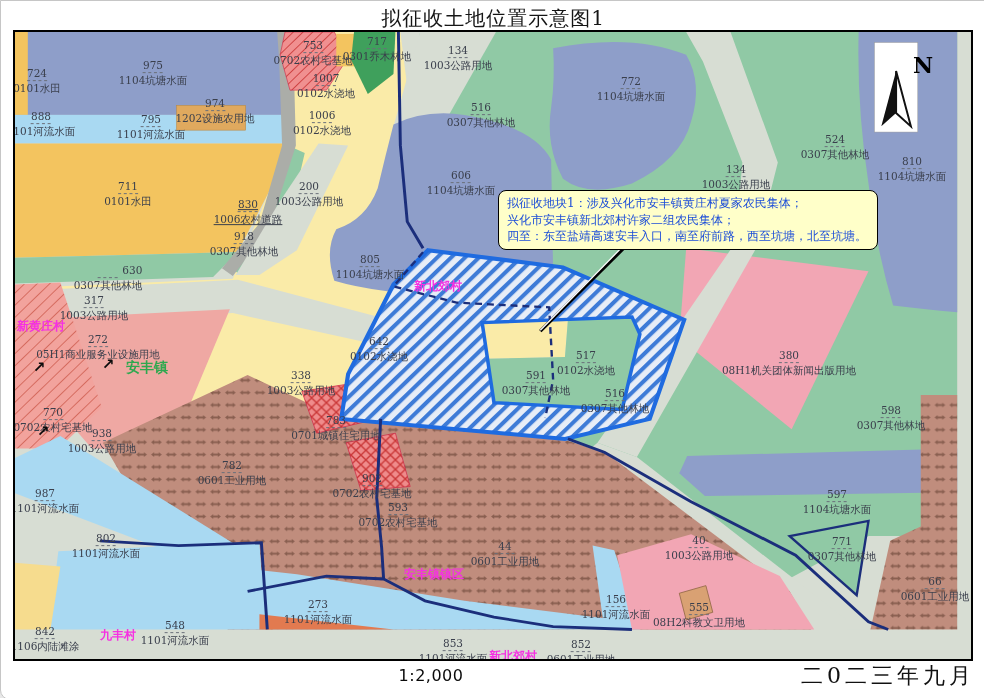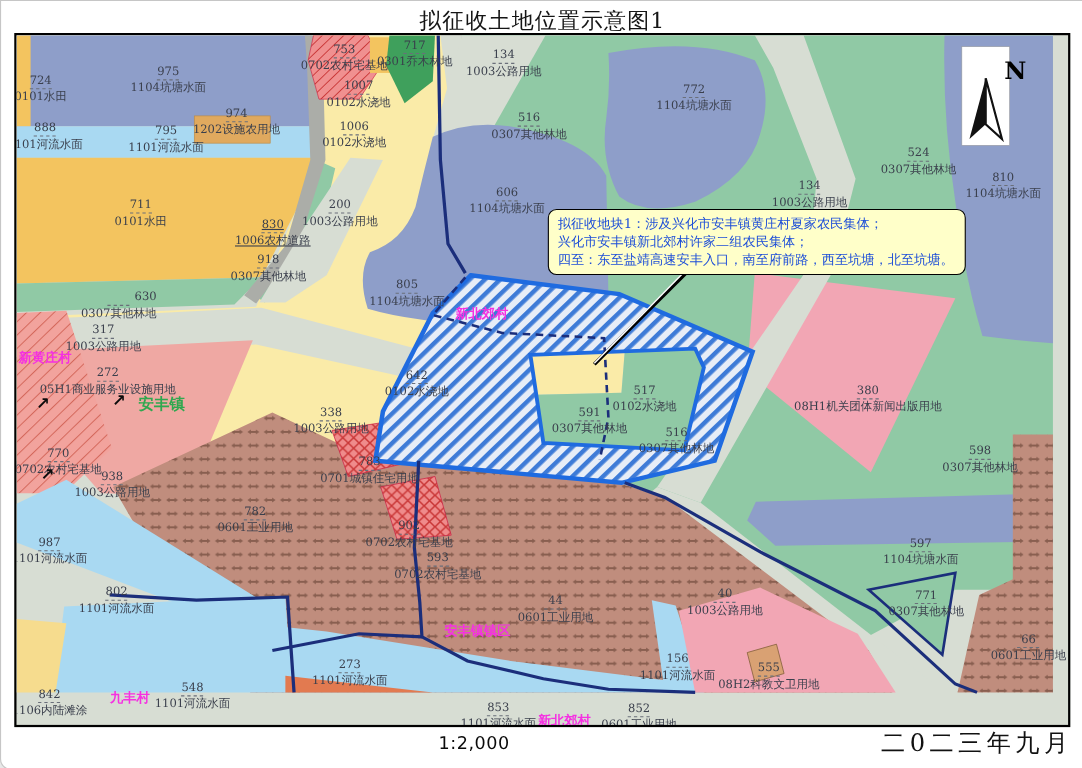--- a/index.html
+++ b/index.html
@@ -377,21 +377,21 @@
         <div class="plabel" style="left: 684px; top: 583px;">
           <div>555</div>
           <div class="pdash"></div>
           <div>08H2科教文卫用地</div>
         </div>
         <div class="plabel" style="left: 693px; top: 615px; margin-top: 32px;">
           <div>556</div>
           <div class="pdash"></div>
           <div>05H1商业服务业设施用地</div>
         </div>
-        <div class="plabel" style="left: 644px; top: 516px;">
+        <div class="plabel" style="left: 684px; top: 516px;">
           <div>40</div>
           <div class="pdash"></div>
           <div>1003公路用地</div>
         </div>
         <div class="plabel" style="left: 827px; top: 517px;">
           <div>771</div>
           <div class="pdash"></div>
           <div>0307其他林地</div>
         </div>
         <div class="plabel" style="left: 822px; top: 470px;">

